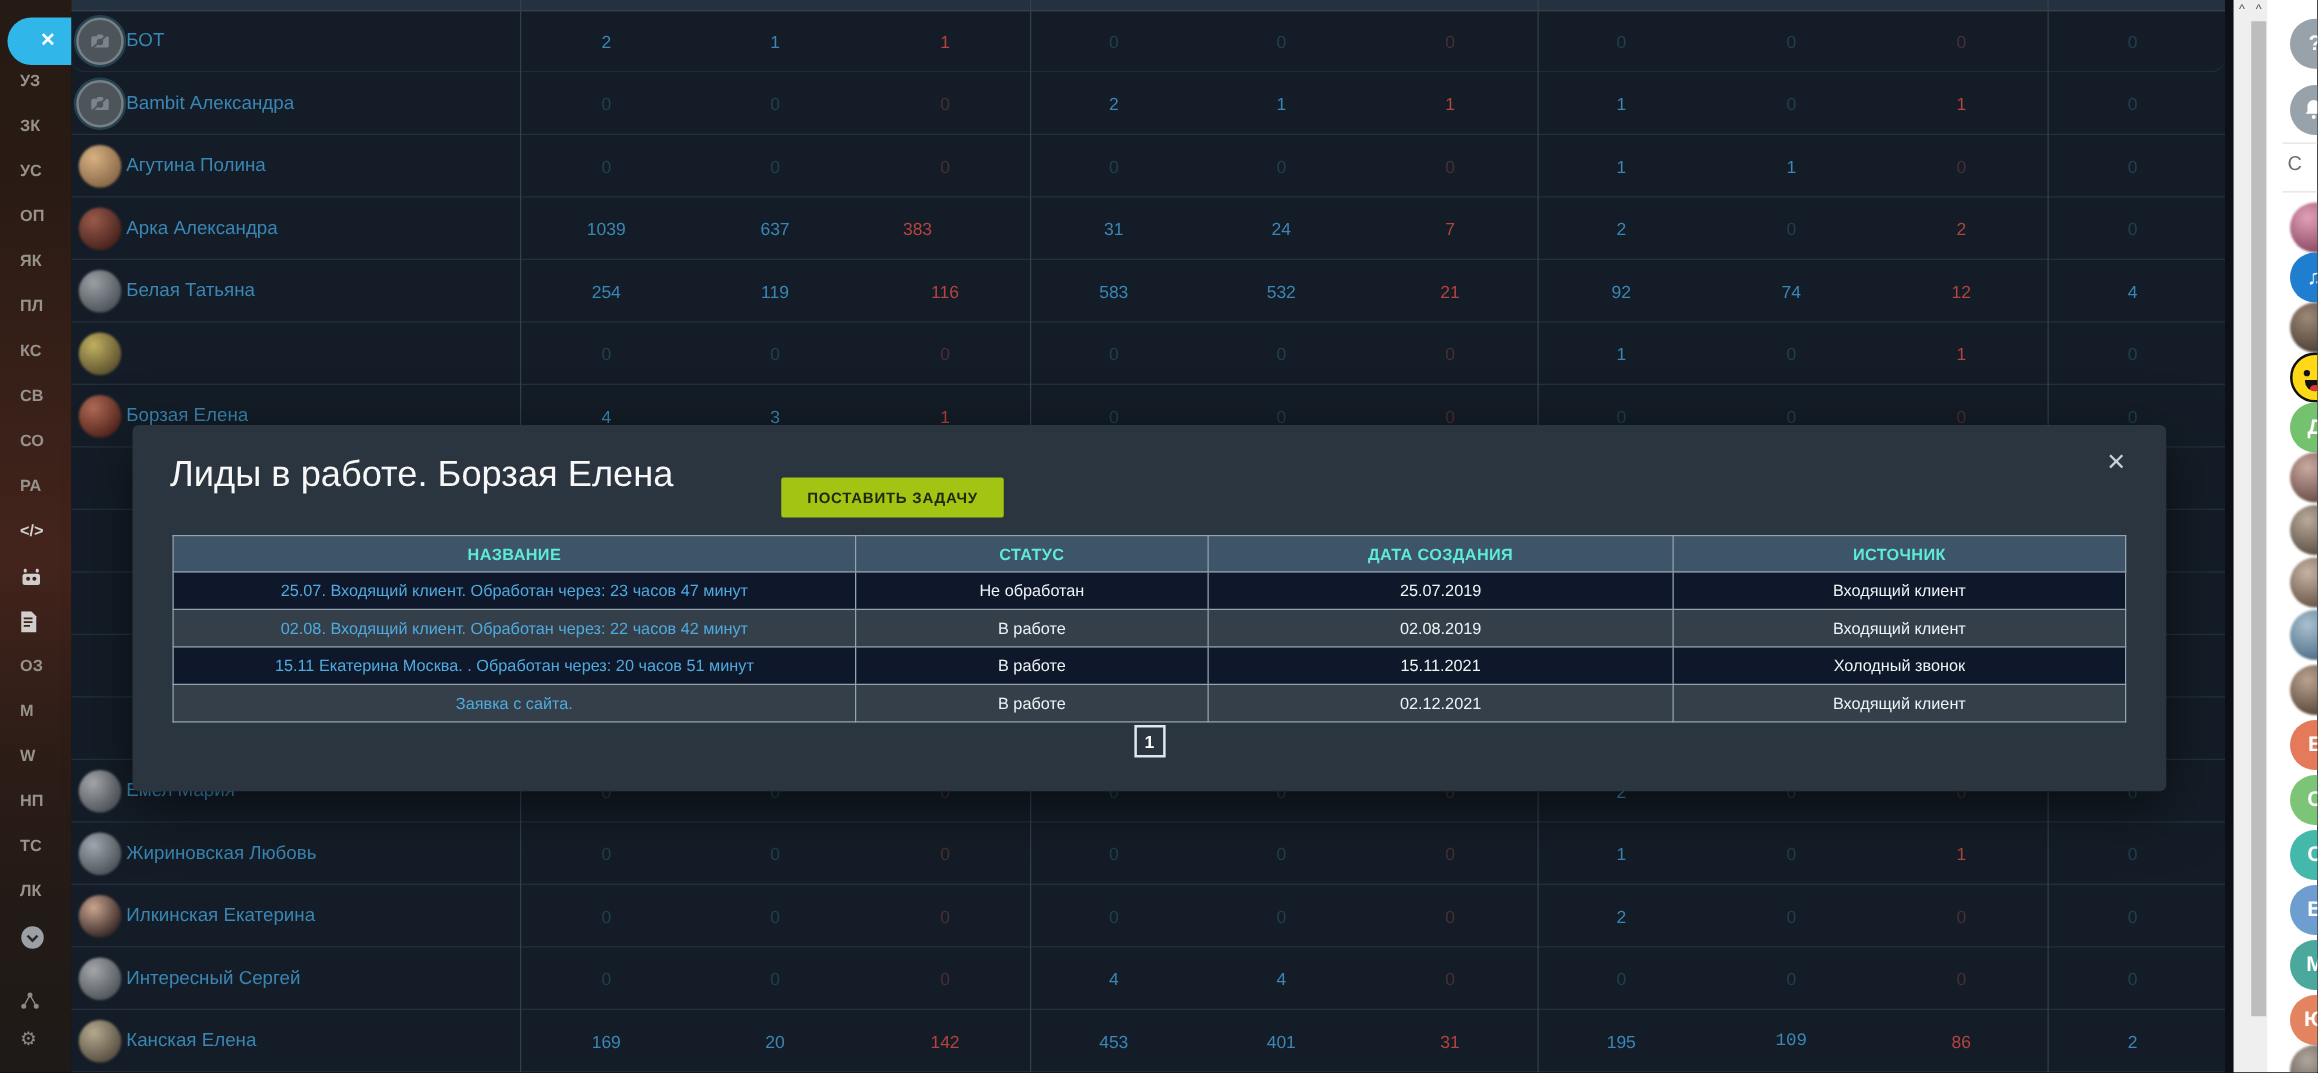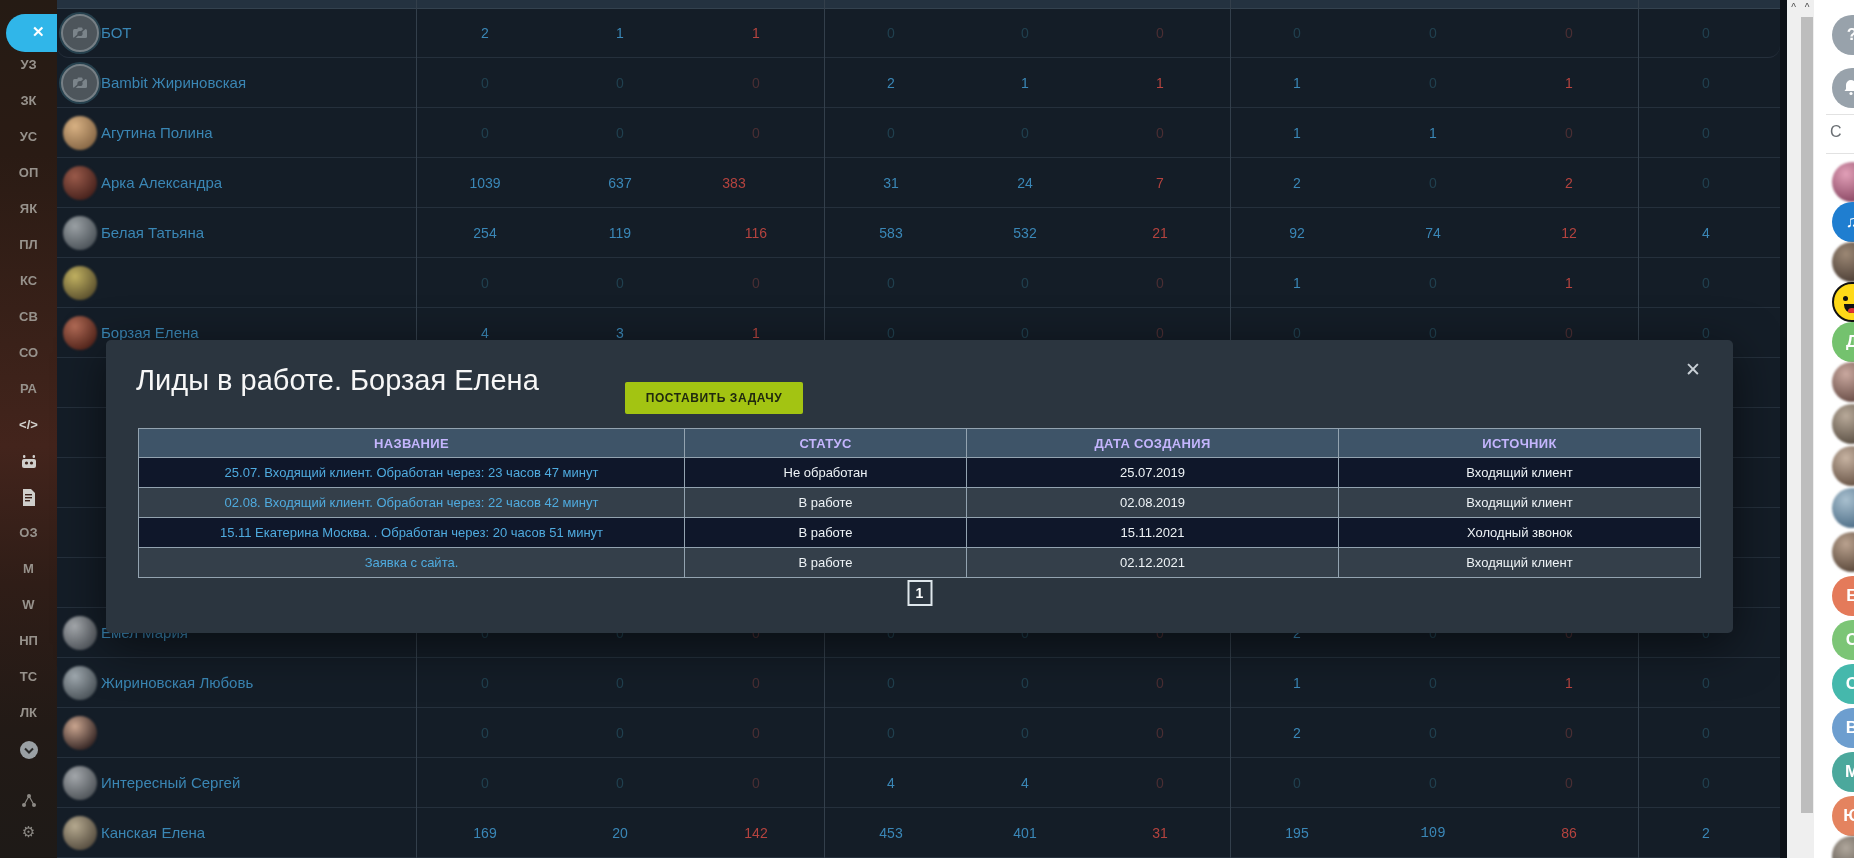--- a/index.html
+++ b/index.html
@@ -5,21 +5,21 @@
   html,body{margin:0;padding:0;background:#0d1117;}
   .app{position:relative;width:1854px;height:858px;overflow:hidden;
        font-family:"Liberation Sans", sans-serif;background:#0d1117;}
 
   
   .sidebar{position:absolute;left:0;top:0;width:57px;height:858px;z-index:40;
     background:linear-gradient(180deg,#251b14 0%,#2a1b14 18%,#3a2119 40%,#43241c 52%,#2f1d17 68%,#221a16 85%,#1e1a17 100%);}
   .sb-toggle{position:absolute;left:6px;top:14px;width:51px;height:38px;background:#30b6e9;
     border-radius:19px 0 0 19px;cursor:pointer;}
   .sb-toggle .x{position:absolute;left:26px;top:9px;color:#fff;font-size:15px;font-weight:bold;}
-  .sb-item{position:absolute;left:0;width:57px;height:36px;line-height:36px;text-align:center;
+  .sb-item{position:absolute;left:16px;width:57px;height:36px;line-height:36px;
     color:#97928c;font-size:13px;font-weight:bold;cursor:pointer;}
   .sb-item svg{vertical-align:middle;}
   .sb-item .codeglyph{color:#d3d2ce;font-size:13px;font-weight:bold;}
 
   
   .content{position:absolute;left:57px;top:0;width:1723px;height:858px;background:#141d27;z-index:1;}
   .topstrip{position:absolute;left:0;top:0;width:100%;height:8px;background:#243240;border-bottom:1px solid #34424f;}
   .vline{position:absolute;top:0;width:1px;height:858px;background:#333f4b;z-index:2;}
   .trow{position:absolute;left:0;width:100%;height:50px;border-bottom:1px solid #25303c;box-sizing:border-box;}
   .trow .avatar{position:absolute;left:6px;top:8px;width:34px;height:34px;border-radius:50%;}
@@ -38,21 +38,21 @@
 
   
   .modal{position:absolute;left:106px;top:340px;width:1627px;height:293px;background:#2b353f;
     border-radius:5px;box-shadow:0 12px 48px rgba(0,0,0,.55);z-index:50;}
   .modal-title{position:absolute;left:30px;top:24px;color:#f7f7f7;font-size:29px;}
   .task-btn{position:absolute;left:519px;top:42px;width:178px;height:32px;background:#a3c412;
     border:none;border-radius:2px;color:#20290f;font-size:12px;font-weight:bold;
     letter-spacing:.6px;font-family:"Liberation Sans",sans-serif;cursor:pointer;}
   .modal-close{position:absolute;right:32px;top:18px;color:#c9d0d6;font-size:19px;cursor:pointer;}
   .mtable{position:absolute;left:32px;top:88px;width:1562px;border-collapse:collapse;table-layout:fixed;}
-  .mtable th{background:#3e5468;color:#c4b5fd;font-size:13px;font-weight:bold;height:26px;
+  .mtable th{background:#3e5468;color:#5eead4;font-size:13px;font-weight:bold;height:26px;
     border:1px solid #93a3b0;letter-spacing:.3px;}
   .mtable td{height:27px;text-align:center;border:1px solid #93a3b0;font-size:13px;color:#eef3f6;}
   .mtable tr.odd td{background:#0f172a;}
   .mtable tr.even td{background:#343f4a;}
   .mtable td.lead a{color:#4fabdf;text-decoration:none;cursor:pointer;}
   .pager{position:absolute;left:50%;top:240px;transform:translateX(-50%);width:21px;height:22px;
     border:2px solid #dfe7ec;color:#fff;font-size:14px;font-weight:bold;text-align:center;
     line-height:22px;cursor:pointer;background:transparent;}
 
   
@@ -160,21 +160,21 @@
         </div>
         <div class="trow" style="top: 58px;">
           <div class="nophoto">
             <svg width="16" height="14" viewBox="0 0 16 14">
               <rect x="1" y="3" width="14" height="9" rx="1.5" fill="#7b848a"></rect>
               <circle cx="8" cy="7.5" r="2.6" fill="#4d555b"></circle>
               <rect x="5.5" y="1.5" width="5" height="2.5" rx="1" fill="#7b848a"></rect>
               <line x1="2" y1="12.5" x2="14" y2="1.5" stroke="#4d555b" stroke-width="1.6"></line>
             </svg>
           </div>
-          <span class="rowname">Bambit Жириновская</span>
+          <span class="rowname">Bambit Александра</span>
           <span class="num num-z" style="left: 428px;">0</span>
           <span class="num num-z" style="left: 563px;">0</span>
           <span class="num num-q" style="left: 699px;">0</span>
           <span class="num num-b" style="left: 834px;">2</span>
           <span class="num num-b" style="left: 968px;">1</span>
           <span class="num num-r" style="left: 1103px;">1</span>
           <span class="num num-b" style="left: 1240px;">1</span>
           <span class="num num-z" style="left: 1376px;">0</span>
           <span class="num num-r" style="left: 1512px;">1</span>
           <span class="num num-z" style="left: 1649px;">0</span>
@@ -276,20 +276,21 @@
           <span class="num num-z" style="left: 834px;">0</span>
           <span class="num num-z" style="left: 968px;">0</span>
           <span class="num num-q" style="left: 1103px;">0</span>
           <span class="num num-b" style="left: 1240px;">1</span>
           <span class="num num-z" style="left: 1376px;">0</span>
           <span class="num num-r" style="left: 1512px;">1</span>
           <span class="num num-z" style="left: 1649px;">0</span>
         </div>
         <div class="trow" style="top: 708px;">
           <div class="avatar photo" style="background: radial-gradient(circle at 35% 30%, rgb(202, 165, 143) 0%, rgb(58, 42, 40) 75%);"></div>
+          <span class="rowname">Илкинская Екатерина</span>
           <span class="num num-z" style="left: 428px;">0</span>
           <span class="num num-z" style="left: 563px;">0</span>
           <span class="num num-q" style="left: 699px;">0</span>
           <span class="num num-z" style="left: 834px;">0</span>
           <span class="num num-z" style="left: 968px;">0</span>
           <span class="num num-q" style="left: 1103px;">0</span>
           <span class="num num-b" style="left: 1240px;">2</span>
           <span class="num num-z" style="left: 1376px;">0</span>
           <span class="num num-q" style="left: 1512px;">0</span>
           <span class="num num-z" style="left: 1649px;">0</span>

